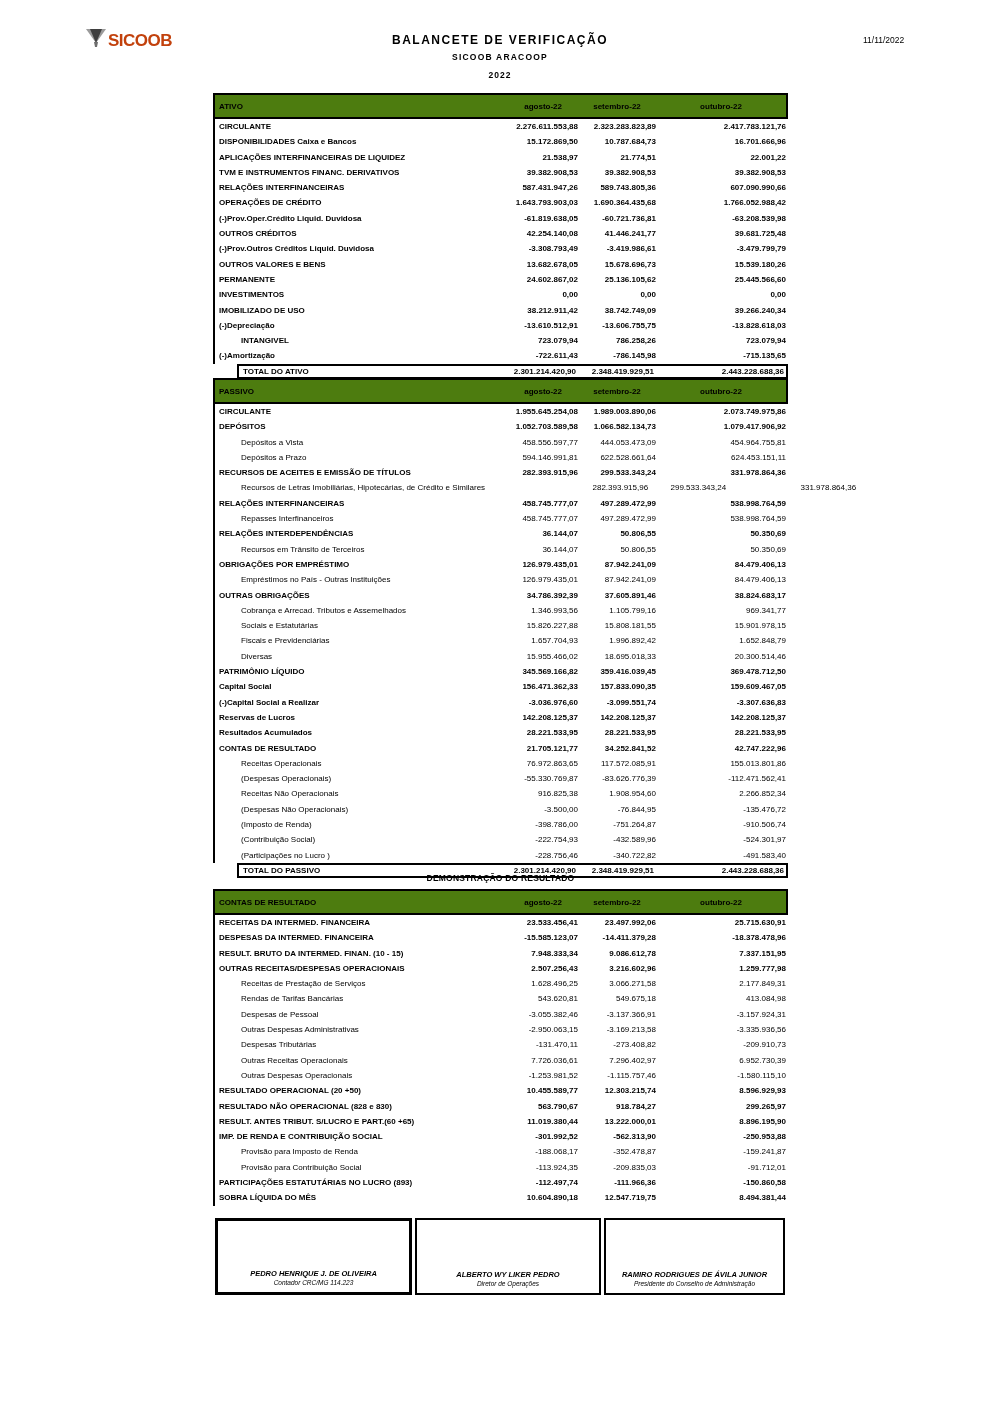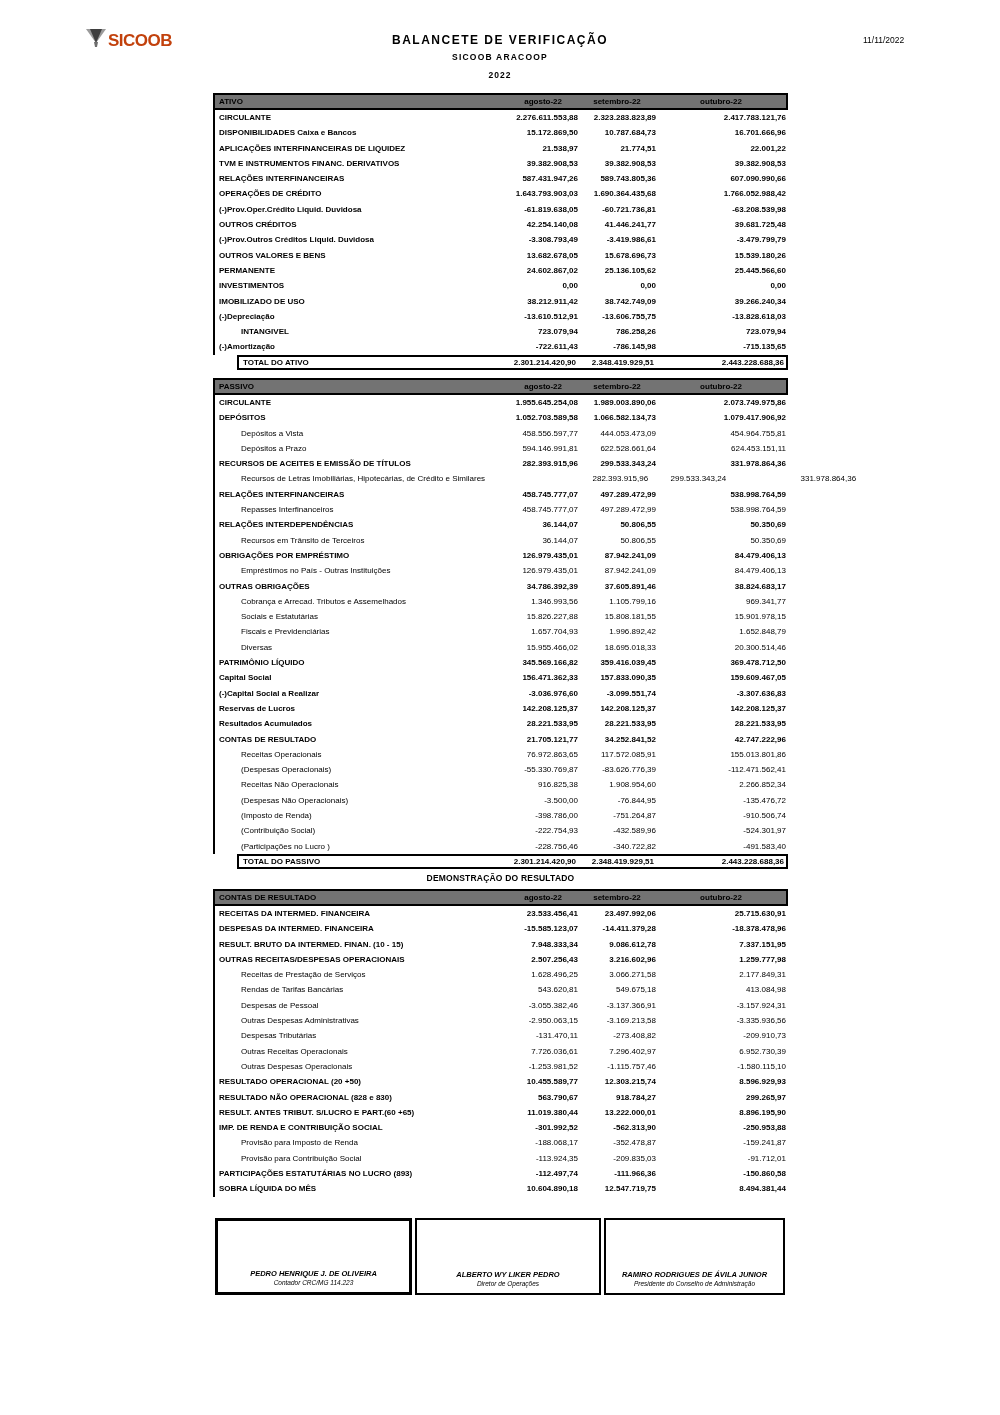--- a/index.html
+++ b/index.html
@@ -17,21 +17,21 @@
 
   
   .fin-table{position:absolute;left:213px;width:575px;box-sizing:border-box;}
   #table-ativo{top:93px;}
   #table-passivo{top:378px;}
   #table-dre{top:889px;}
   .dre-title{position:absolute;left:213px;top:873px;width:575px;text-align:center;
              font-weight:bold;font-size:8.5px;letter-spacing:0.2px;}
 
   .row{display:grid;grid-template-columns:1fr 165px 78px 130px;box-sizing:border-box;align-items:center;}
-  .t-header{border:2px solid #000;height:17px;font-weight:bold;background:#737373;}
+  .t-header{border:2px solid #000;height:26px;font-weight:bold;background:#4d7c0f;}
   .t-body{border-left:2px solid #000;}
   .t-body .row{height:15.31px;line-height:15.31px;font-weight:bold;}
   .t-body .row.sub{font-weight:normal;}
   .t-total{border:2px solid #000;height:15px;font-weight:bold;background:#fff;margin-left:24px;}
   .cell{font-size:8px;}
   .cell-label{padding-left:4px;white-space:nowrap;text-align:left;overflow:visible;}
   .row.indent .cell-label{padding-left:26px;}
   .cell-val{text-align:right;padding-right:2px;white-space:nowrap;}
   .cell-month.m1{text-align:right;padding-right:16px;}
   .cell-month.m2{text-align:center;}

